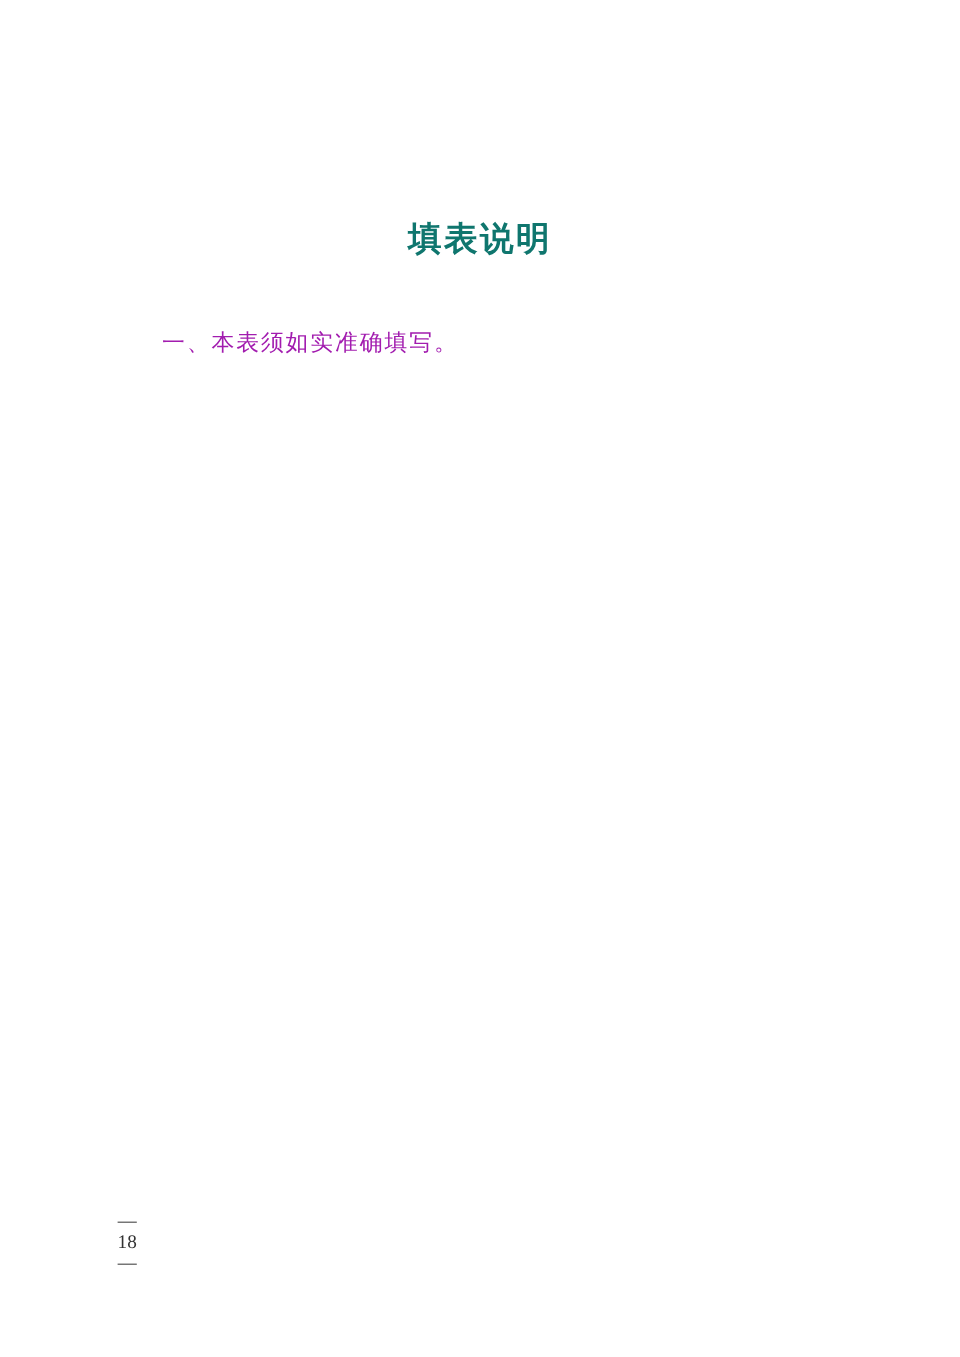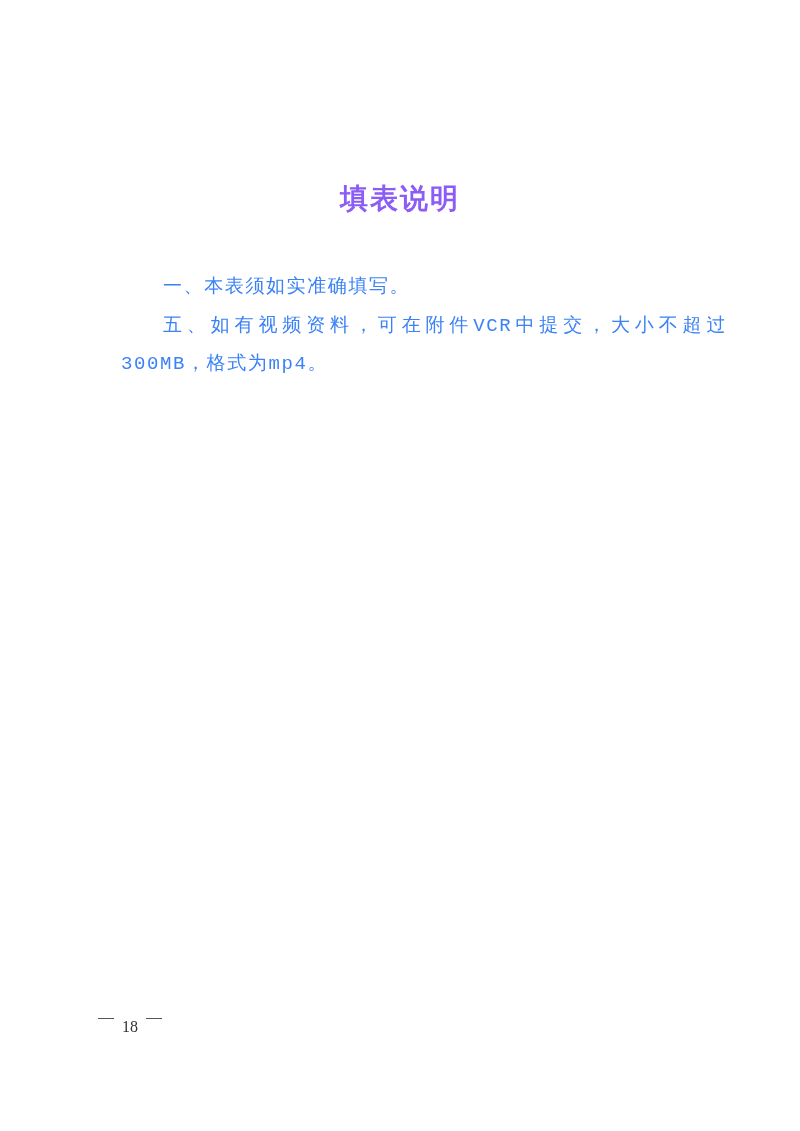--- a/index.html
+++ b/index.html
@@ -24,66 +24,65 @@
     .title {
       position: absolute;
       top: 180px;
       left: 0;
       width: 800px;
       text-align: center;
       font-family: "DejaVu Serif", "Liberation Serif", serif;
       font-weight: bold;
       font-size: 28px;
       letter-spacing: 2px;
-      color: #8b5cf6;
+      color: #0f766e;
     }
     .body-text {
       position: absolute;
       top: 268px;
       left: 93px;
       width: 606px;
-      font-family: Liberation Mono, monospace;
+      font-family: Liberation Serif, serif;
       font-size: 19px;
       line-height: 38.5px;
-      color: #3b82f6;
+      color: #a21caf;
       letter-spacing: 1.6px;
-      margin-left: 28px;
     }
     .para {
       margin: 0;
       text-indent: 42px;
       text-align: justify;
     }
     .footer {
       position: absolute;
       top: 1018px;
       left: 98px;
       font-family: "Liberation Serif", "DejaVu Serif", serif;
       font-size: 16px;
       color: #333333;
       display: flex;
-      align-items: flex-start;
+      align-items: flex-end;
       gap: 8px;
+      flex-direction: column;
     }
     .dash {
       display: inline-block;
       width: 16px;
       height: 1px;
       background: #555555;
     }
   </style>
 </head>
 <body>
 
 <div class="page">
   <div class="title">填表说明</div>
 
   <div class="body-text">
     <p class="para">一、本表须如实准确填写。</p>
-    <p class="para">五、如有视频资料，可在附件VCR中提交，大小不超过300MB，格式为mp4。</p>
   </div>
 
   <div class="footer">
     <span class="dash"></span>
     <span>18</span>
     <span class="dash"></span>
   </div>
 </div>
 
 </body></html>

